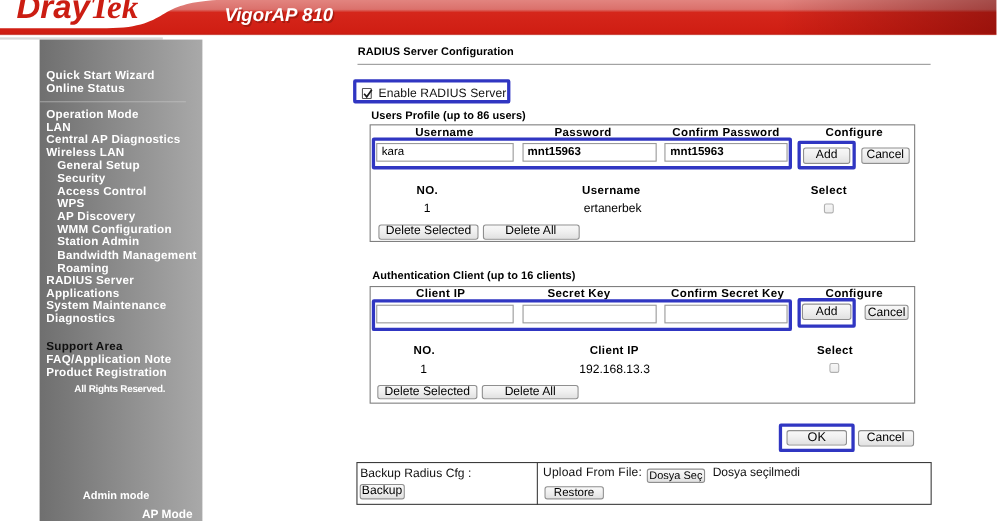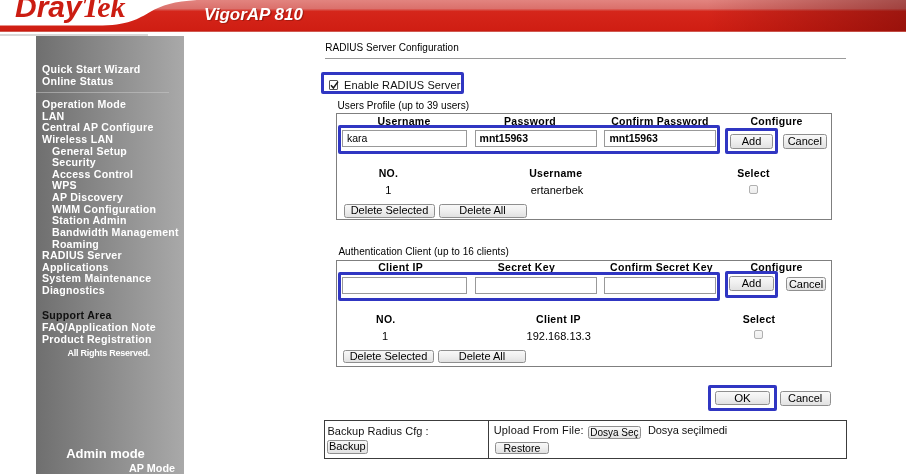--- a/index.html
+++ b/index.html
@@ -12,21 +12,21 @@
 .btn { position:absolute; border:1px solid #8f8f8f; border-radius:2.5px;
   background:linear-gradient(#f8f8f8,#f0f0f0 45%,#e1e1e1);
   font-family:"Liberation Sans", sans-serif; font-size:11px; color:#000;
   text-align:center; }
 .inp { position:absolute; border:1px solid #999; background:#fff;
   font-family:"Liberation Sans", sans-serif;
   font-size:10.5px; color:#000; padding:1px 4px; }
 .tbl { position:absolute; border:1px solid #7f7f7f; background:transparent; }
 .hdr { position:absolute; font-weight:bold; font-size:10.5px; letter-spacing:0.3px; color:#000; white-space:nowrap; line-height:10px; }
 .cell { position:absolute; font-size:11px; color:#000; white-space:nowrap; line-height:10px; }
-.lbl { position:absolute; font-weight:normal; font-size:10px; letter-spacing:0.05px; color:#000; white-space:nowrap; line-height:10px; }
+.lbl { position:absolute; font-weight:bold; font-size:10px; letter-spacing:0.05px; color:#000; white-space:nowrap; line-height:10px; }
 #sidebar { position:absolute; left:0; top:35.5px; width:148px; height:438.5px;
   background:linear-gradient(90deg,#6f6f6f,#a9a9a9);margin-left:36px; }
 #menu { position:absolute; left:0; top:28.9px; width:148px; }
 #menu div { font-size:10.6px; font-weight:bold; color:#fff; line-height:11.63px;
   padding-left:6px; white-space:nowrap; letter-spacing:0.25px; }
 #menu div.sub { padding-left:16px; }
 .chk { position:absolute; border:1px solid #b0b0b0; border-radius:2px; background:linear-gradient(#f6f6f6,#ededed); }
 </style>
 </head>
 <body>
@@ -59,56 +59,56 @@
 </svg>
 <div class="abs" style="left:0;top:33.5px;width:148px;height:2px;background:#d8d8d8"></div>
 
 <div id="sidebar">
   <div id="menu">
     <div>Quick Start Wizard</div>
     <div>Online Status</div>
     <div style="height:11.4px"></div>
     <div>Operation Mode</div>
     <div>LAN</div>
-    <div>Central AP Configure</div>
+    <div>Central AP Diagnostics</div>
     <div>Wireless LAN</div>
     <div class="sub">General Setup</div>
     <div class="sub">Security</div>
     <div class="sub">Access Control</div>
     <div class="sub">WPS</div>
     <div class="sub">AP Discovery</div>
     <div class="sub">WMM Configuration</div>
     <div class="sub">Station Admin</div>
     <div class="sub">Bandwidth Management</div>
     <div class="sub">Roaming</div>
     <div>RADIUS Server</div>
     <div>Applications</div>
     <div>System Maintenance</div>
     <div>Diagnostics</div>
     <div style="margin-top:13.6px;color:#101010">Support Area</div>
     <div>FAQ/Application Note</div>
     <div>Product Registration</div>
     <div style="font-size:9px;padding-left:31.6px;margin-top:2.7px;letter-spacing:-0.25px">All Rights Reserved.</div>
   </div>
   <div class="abs" style="left:0;top:56.1px;width:133px;height:1px;background:rgba(200,200,200,0.55)"></div>
-  <div class="abs" style="left:0;top:410.6px;width:139px;text-align:center;font-size:13px;font-weight:bold;color:#fff">Admin mode</div>
+  <div class="abs" style="left:0;top:410.6px;width:139px;text-align:center;font-size:10px;font-weight:bold;color:#fff">Admin mode</div>
   <div class="abs" style="left:0;top:426.1px;width:139px;text-align:right;font-size:10.8px;font-weight:bold;color:#fff">AP Mode</div>
 </div>
 
 <div class="lbl" style="left:325.2px;top:42.7px;font-size:10px">RADIUS Server Configuration</div>
 <div class="abs" style="left:325px;top:58px;width:521px;height:1px;background:#9a9a9a"></div>
 
 <div class="bluebox" style="left:321.4px;top:71.9px;width:143px;height:22px"></div>
 <div class="abs" style="left:328.7px;top:80.3px;width:9.6px;height:9.6px;border:1px solid #555;border-radius:1px;background:#fff">
   <svg width="11" height="11" viewBox="0 0 11 11" style="position:absolute;left:-0.5px;top:-1.5px">
       <path d="M2 5.2 L4.4 8 L9 1.6" stroke="#1a1a1a" stroke-width="1.5" fill="none"></path>
     </svg>
 </div>
 <div class="abs" style="left:344.1px;top:79.9px;font-size:11px;letter-spacing:0.1px;color:#111;line-height:10px">Enable RADIUS Server</div>
-<div class="lbl" style="left:337.6px;top:100.5px">Users Profile (up to 39 users)</div>
+<div class="lbl" style="left:337.6px;top:100.5px">Users Profile (up to 86 users)</div>
 
 <div class="tbl" style="left:336px;top:113.3px;width:495.5px;height:107px"></div>
 <div class="hdr ctr" style="left:404px;top:115.9px">Username</div>
 <div class="hdr ctr" style="left:530px;top:115.9px">Password</div>
 <div class="hdr ctr" style="left:660px;top:115.9px">Confirm Password</div>
 <div class="hdr ctr" style="left:776.6px;top:115.9px">Configure</div>
 <div class="bluebox" style="left:338.4px;top:125.2px;width:382px;height:28.5px"></div>
 <input class="inp" style="left: 342px; top: 129.8px; width: 124.6px; height: 17px;" value="kara" readonly="">
 <input class="inp b" style="left: 474.6px; top: 129.8px; width: 122.6px; height: 17px;" value="mnt15963" readonly="">
 <input class="inp b" style="left: 604.4px; top: 129.8px; width: 112px; height: 17px;" value="mnt15963" readonly="">

